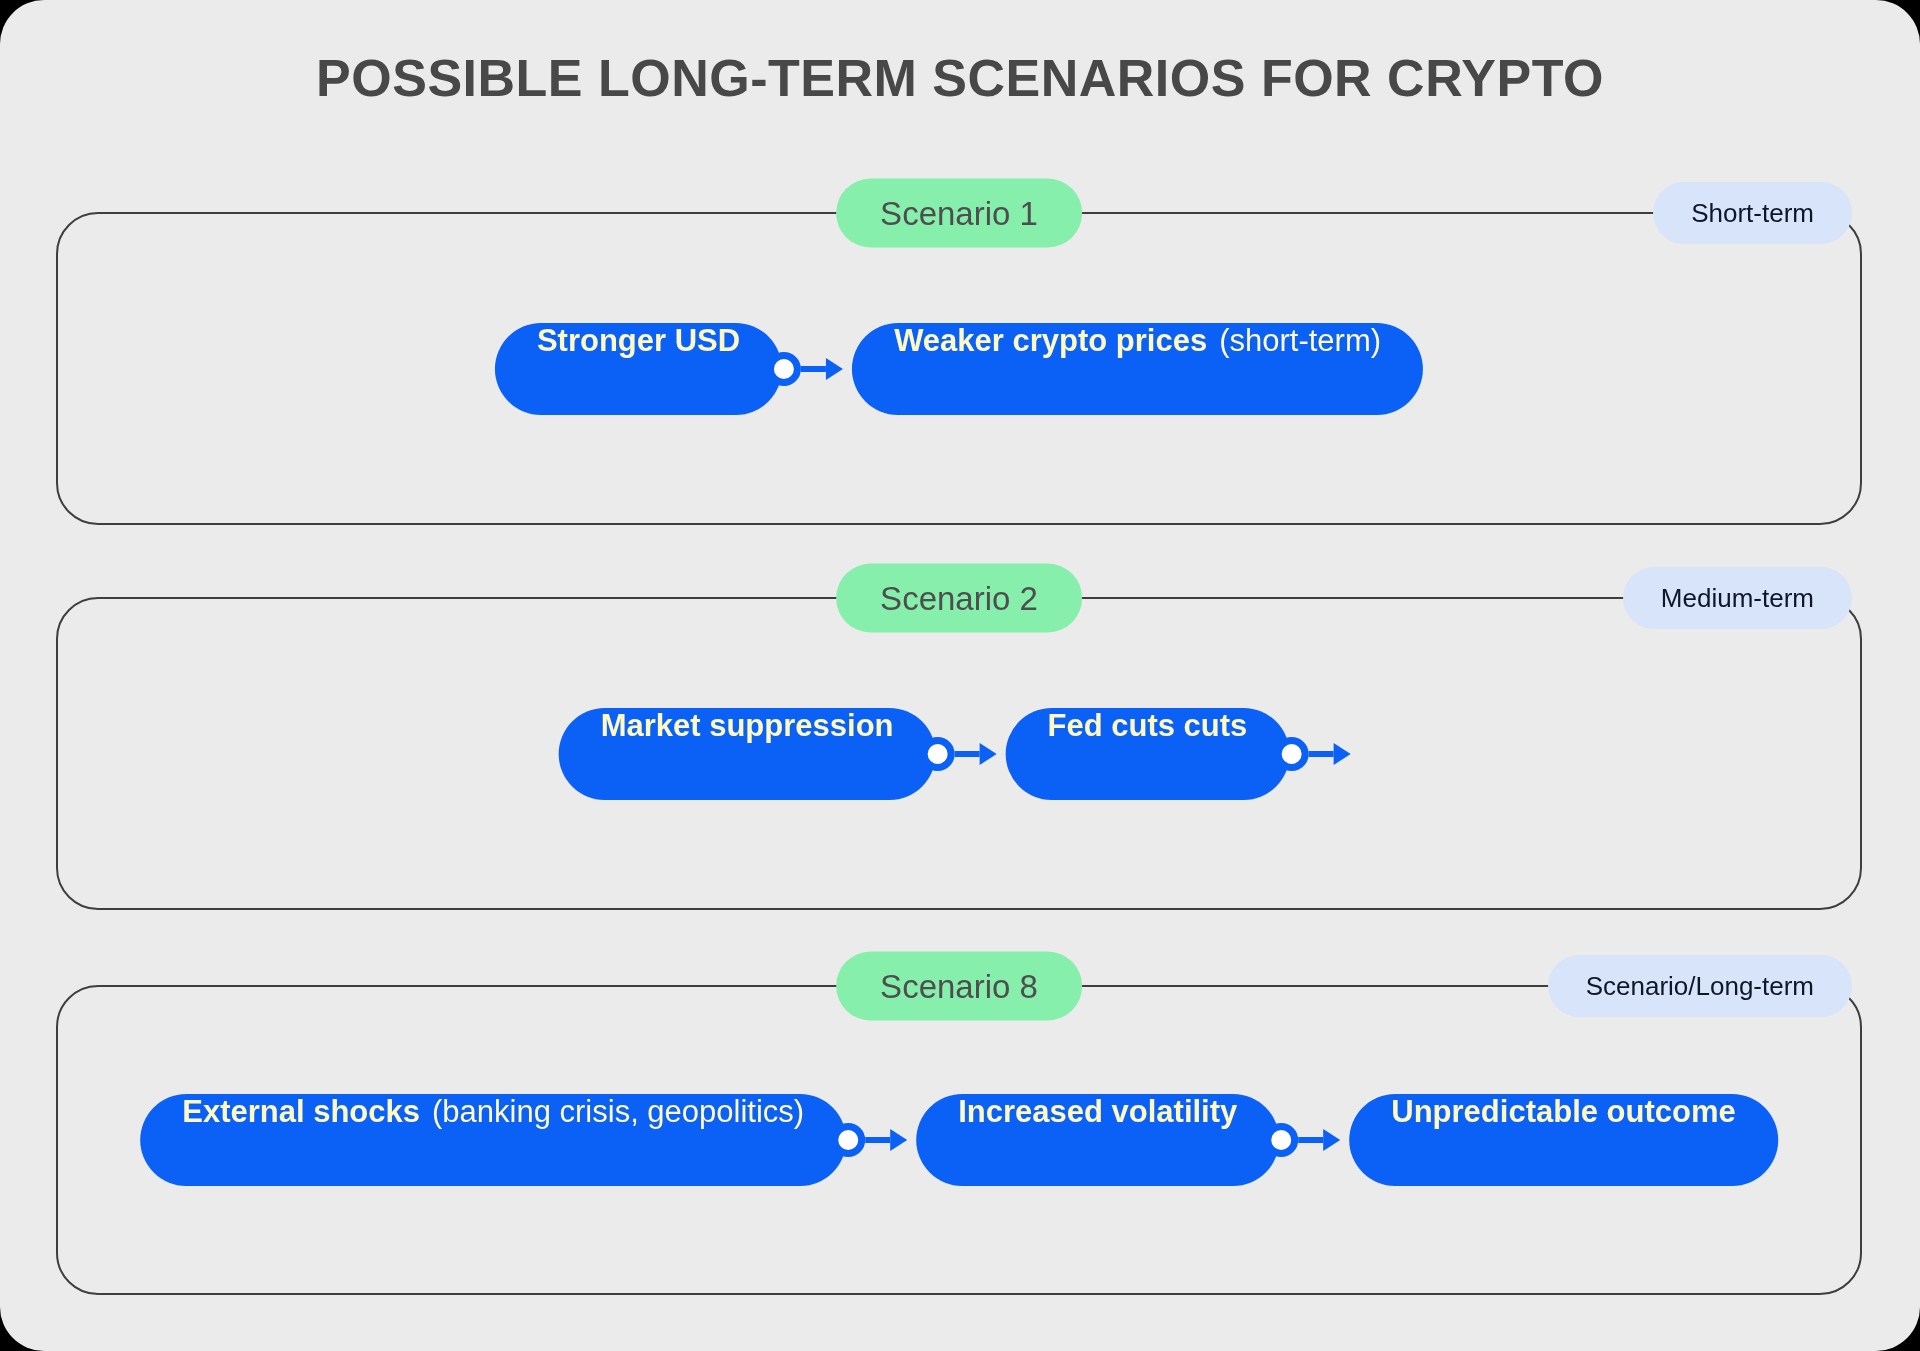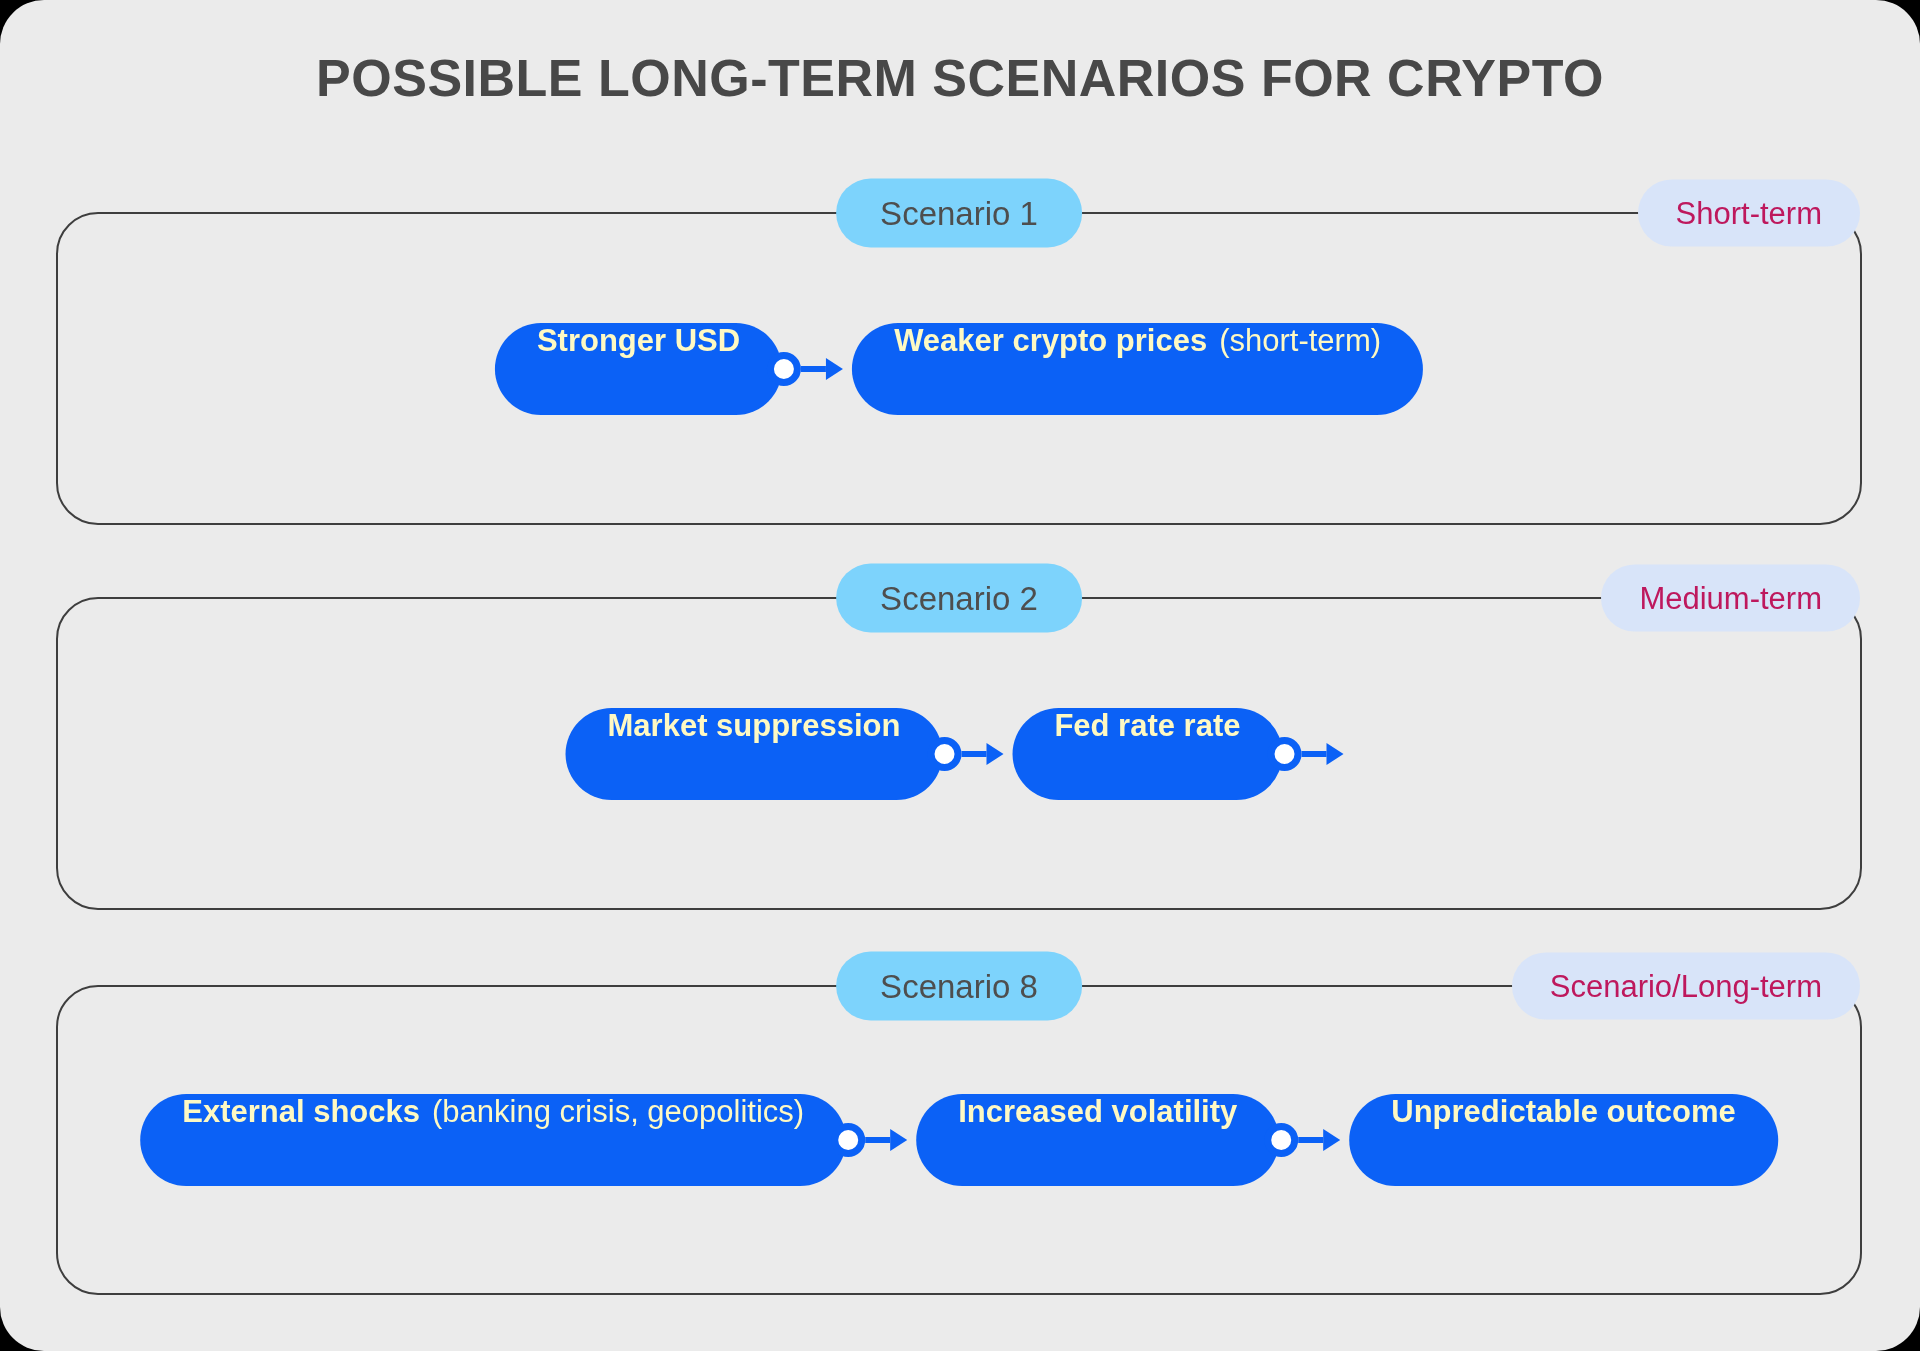--- a/index.html
+++ b/index.html
@@ -38,37 +38,37 @@
   }
   .scenario-1 { top: 212px; height: 313px; }
   .scenario-2 { top: 597px; height: 313px; }
   .scenario-3 { top: 985px; height: 310px; }
 
   .scenario-label {
     position: absolute;
     top: -1px;
     left: 50%;
     transform: translate(-50%, -50%);
-    background: #7dd3fc;
+    background: #86efac;
     color: #4E4E4E;
     font-size: 33px;
     line-height: 1;
     padding: 18px 44px;
     border-radius: 36px;
     white-space: nowrap;
     text-align: center;
   }
   .term-badge {
     position: absolute;
     top: -1px;
-    right: 0;
+    right: 8px;
     transform: translateY(-50%);
     background: #D8E4F9;
-    color: #be185d;
-    font-size: 31px;
+    color: #0f172a;
+    font-size: 26px;
     line-height: 1;
     padding: 18px 38px;
     border-radius: 36px;
     white-space: nowrap;
   }
   .flow-row {
     position: absolute;
     top: 50%;
     left: 50%;
     transform: translate(-50%, -50%);
@@ -156,21 +156,21 @@
       <div class="node">
         <span class="node-bold">Market suppression</span>
 
       </div>
       <div class="connector">
         <span class="dot"></span>
         <span class="line"></span>
         <span class="arrowhead"></span>
       </div>
       <div class="node">
-        <span class="node-bold">Fed rate rate</span>
+        <span class="node-bold">Fed cuts cuts</span>
 
       </div>
       <div class="connector">
         <span class="dot"></span>
         <span class="line"></span>
         <span class="arrowhead"></span>
       </div>
     </div>
   </section>
 

